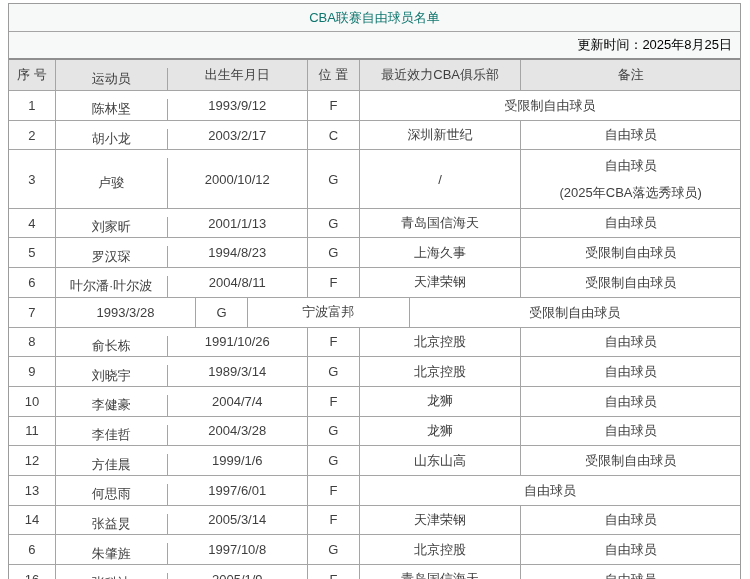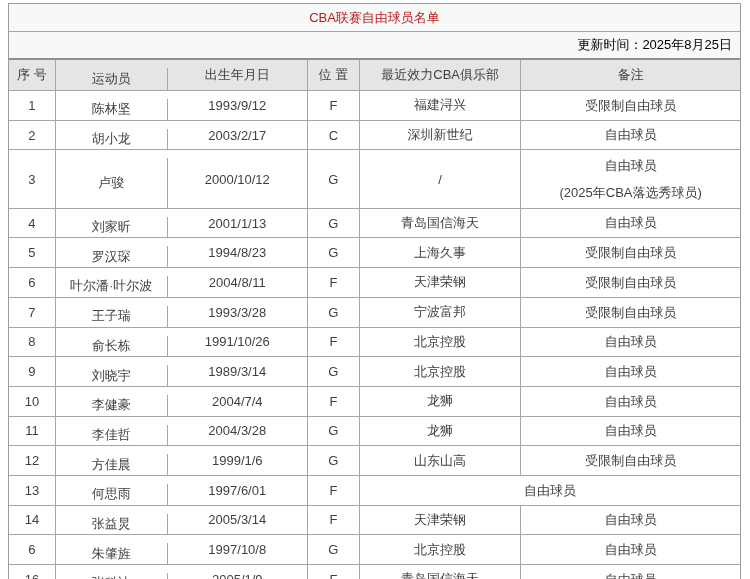--- a/index.html
+++ b/index.html
@@ -18,21 +18,21 @@
     border:1px solid #9c9c9c;
     box-sizing:border-box;
     background:#ffffff;
   }
   .title-row{
     height:27px;
     background:#f7f8f8;
     border-bottom:1px solid #a5a5a5;
     display:flex;align-items:center;justify-content:center;
     font-size:13px;
-    color:#b91c1c;
+    color:#0f766e;
   }
   .update-row{
     height:28px;
     background:#f7f8f8;
     border-bottom:2px solid #8f8f8f;
     display:flex;align-items:center;justify-content:flex-end;
     padding-right:8px;
     box-sizing:border-box;
     font-size:13px;
     color:#000000;
@@ -90,21 +90,20 @@
     <div class="cell c5">最近效力CBA俱乐部</div>
     <div class="cell c6">备注</div>
   </div>
 
   <div>
   <div class="data-row">
     <div class="cell c1">1</div>
     <div class="cell c2">陈林坚</div>
     <div class="cell c3">1993/9/12</div>
     <div class="cell c4">F</div>
-    <div class="cell c5">福建浔兴</div>
     <div class="cell c6 note-cell">
       <span class="note-main">受限制自由球员</span>
 
     </div>
   </div>
 
   <div class="data-row">
     <div class="cell c1">2</div>
     <div class="cell c2">胡小龙</div>
     <div class="cell c3">2003/2/17</div>
@@ -159,21 +158,20 @@
     <div class="cell c4">F</div>
     <div class="cell c5">天津荣钢</div>
     <div class="cell c6 note-cell">
       <span class="note-main">受限制自由球员</span>
 
     </div>
   </div>
 
   <div class="data-row">
     <div class="cell c1">7</div>
-    <div class="cell c2">王子瑞</div>
     <div class="cell c3">1993/3/28</div>
     <div class="cell c4">G</div>
     <div class="cell c5">宁波富邦</div>
     <div class="cell c6 note-cell">
       <span class="note-main">受限制自由球员</span>
 
     </div>
   </div>
 
   <div class="data-row">

